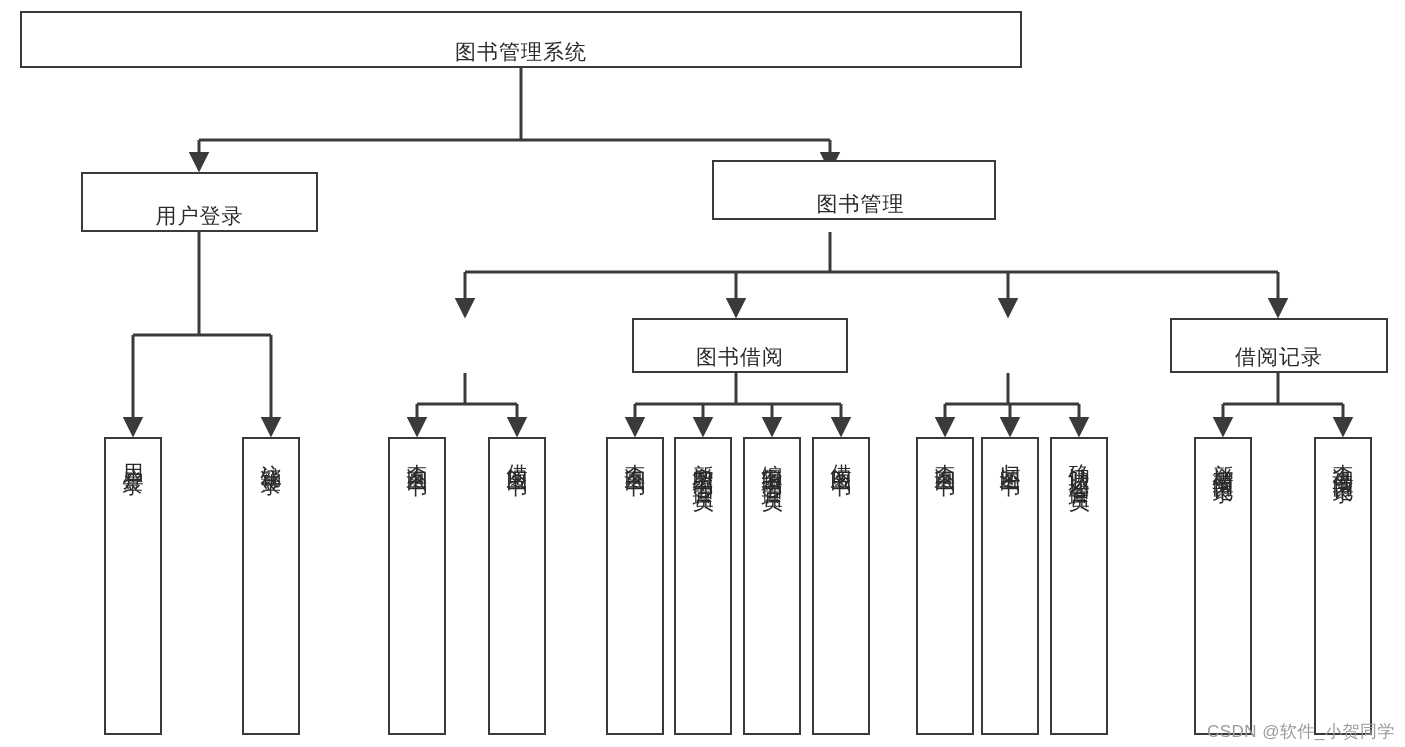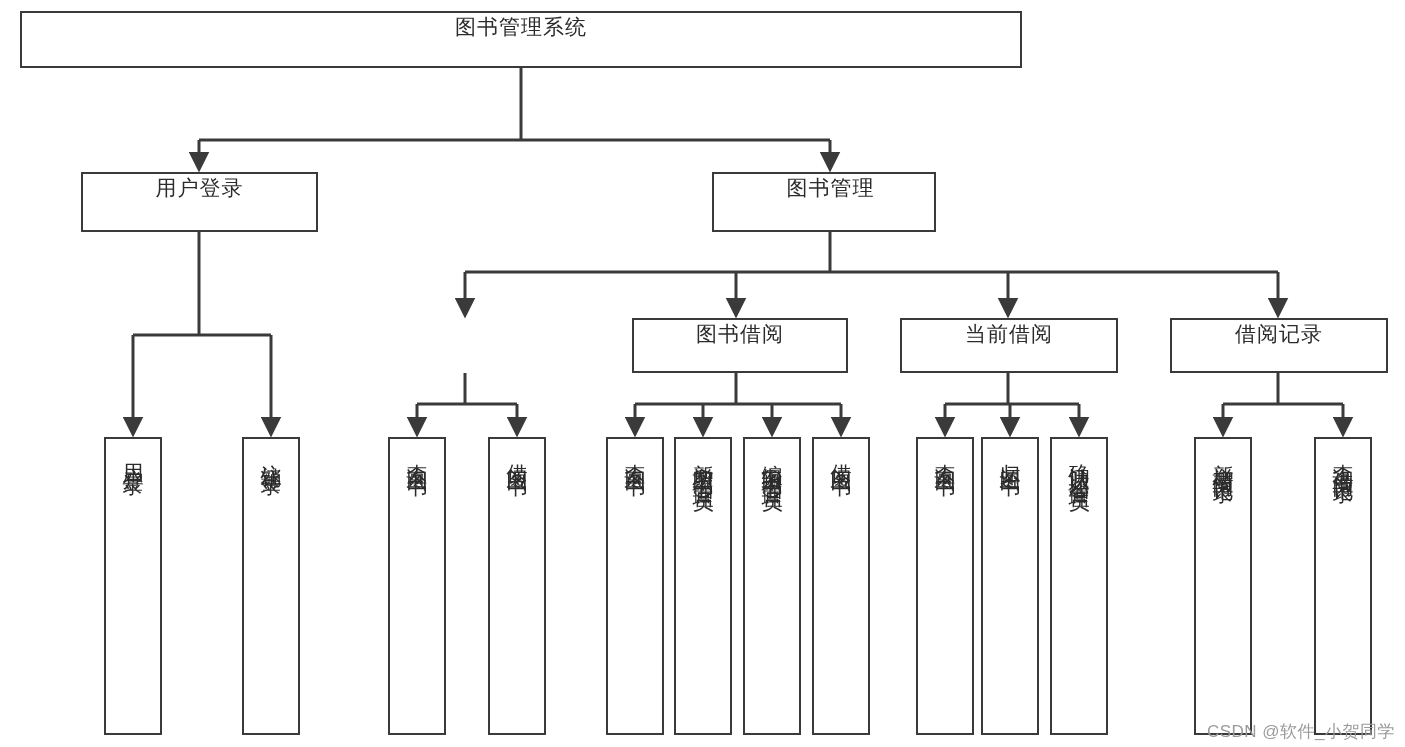--- a/index.html
+++ b/index.html
@@ -24,21 +24,21 @@
     width: 1405px;
     height: 747px;
     pointer-events: none;
   }
   .node {
     position: absolute;
     box-sizing: border-box;
     background: #ffffff;
     border: 2px solid #3a3a3a;
     display: flex;
-    align-items: flex-start;
+    align-items: flex-end;
     justify-content: center;
     text-align: center;
     color: #2b2b2b;
   }
   .node.h {
     font-size: 21px;
     letter-spacing: 1px;
   }
   .node.v {
     font-size: 21px;
@@ -118,29 +118,26 @@
     </g>
   </svg>
 
   <div class="node h" style="left:20px; top:11px; width:1002px; height:57px;">
     <span>图书管理系统</span>
   </div>
 
   <div class="node h" style="left:81px; top:172px; width:237px; height:60px;">
     <span>用户登录</span>
   </div>
-  <div class="node h" style="left:712px; top:172px; width:224px; height:60px;padding-left:13px;">
+  <div class="node h" style="left:712px; top:160px; width:284px; height:60px;padding-left:13px;">
     <span>图书管理</span>
   </div>
 
   <div class="node h" style="left:632px; top:318px; width:216px; height:55px;">
     <span>图书借阅</span>
-  </div>
-  <div class="node h" style="left:900px; top:318px; width:218px; height:55px;">
-    <span>当前借阅</span>
   </div>
   <div class="node h" style="left:1170px; top:318px; width:218px; height:55px;">
     <span>借阅记录</span>
   </div>
 
   <div class="node v" style="left:104px; top:437px; width:58px; height:298px;">
     <span class="vtext">用户登录</span>
   </div>
   <div class="node v" style="left:242px; top:437px; width:58px; height:298px;">
     <span class="vtext">注销登录</span>

